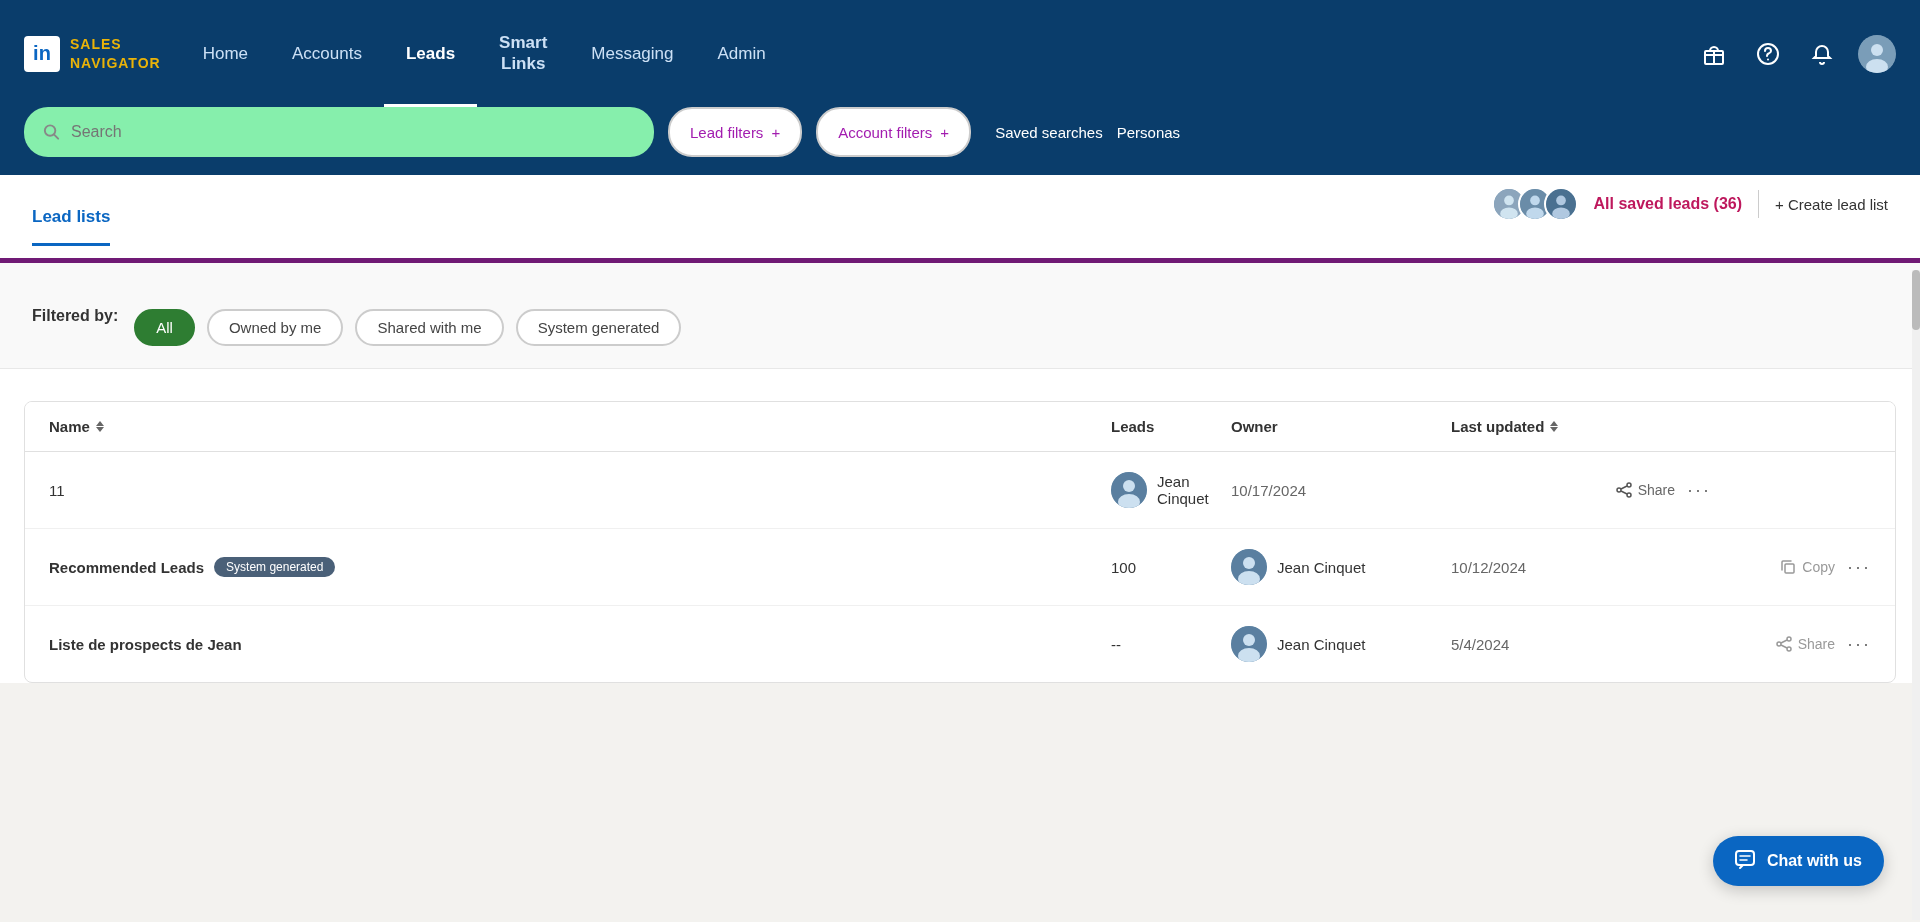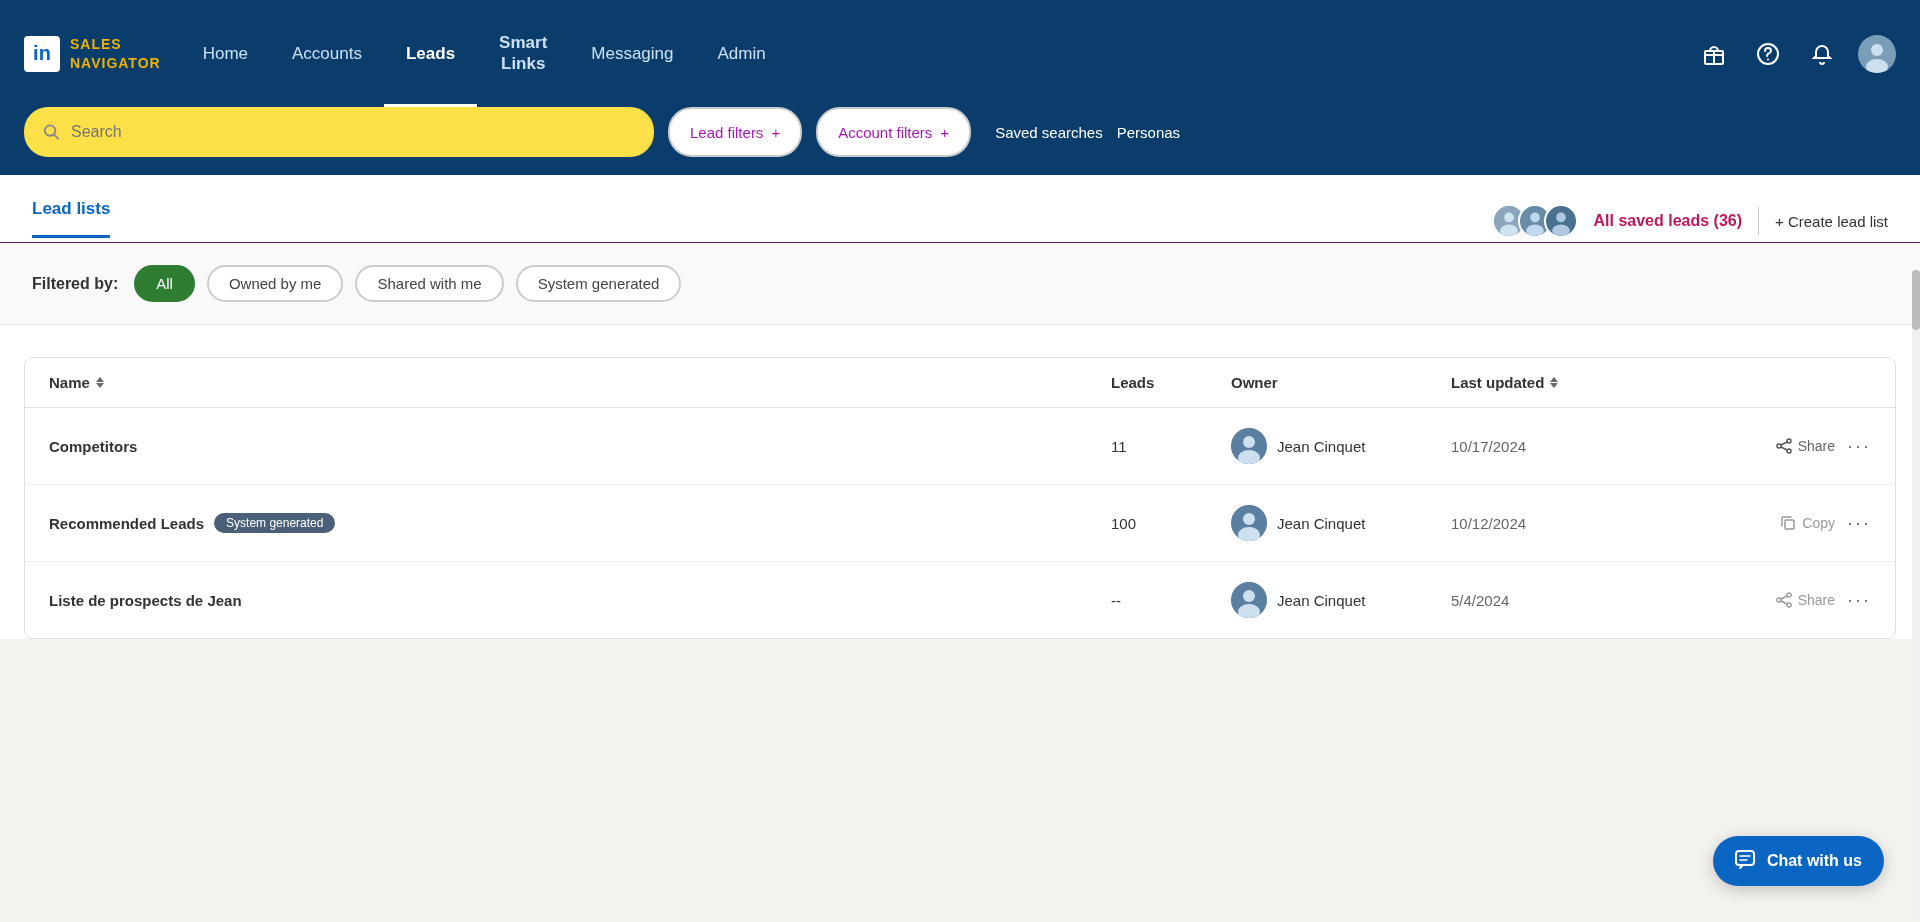--- a/index.html
+++ b/index.html
@@ -110,21 +110,21 @@
 
     
     .search-bar-area {
       background: #0a3d6b;
       padding: 0 24px 18px 24px;
       display: flex;
       align-items: center;
       gap: 14px;
     }
     .search-box {
-      background: #fde047;
+      background: #86efac;
       border-radius: 24px;
       display: flex;
       align-items: center;
       padding: 0 18px;
       height: 50px;
       width: 630px;
       gap: 10px;
       flex-shrink: 0;
     }
     .search-box input {
@@ -169,23 +169,23 @@
     
     .main-content {
       background: white;
       margin: 0;
       padding: 0;
     }
 
     
     .lead-lists-header {
       display: flex;
-      align-items: flex-end;
-      padding: 4px 32px;
-      border-bottom: 1px solid #701a75;
+      align-items: flex-start;
+      padding: 12px 32px;
+      border-bottom: 5px solid #701a75;
       background: white;
     }
     .lead-lists-tab {
       font-size: 17px;
       font-weight: 600;
       color: #0a66c2;
       padding: 20px 0 16px 0;
       border-bottom: 3px solid #0a66c2;
       cursor: pointer;
     }
@@ -248,20 +248,21 @@
       color: #333;
       margin-right: 4px;
     }
     .pill {
       border-radius: 20px;
       padding: 8px 20px;
       font-size: 15px;
       font-weight: 500;
       cursor: pointer;
       border: 2px solid transparent;
+      margin-top: 24px;
     }
     .pill-active {
       background: #2e7d32;
       color: white;
       border-color: #2e7d32;
     }
     .pill-inactive {
       background: white;
       color: #444;
       border: 2px solid #ccc;
@@ -562,23 +563,20 @@
         <span>Last updated</span>
         <span class="sort-icon">
           <span class="sort-up"></span>
           <span class="sort-down"></span>
         </span>
       </div>
       <div class="th"></div>
     </div>
 
     <div class="table-row">
-      <div class="row-name">
-        <span>Competitors</span>
-      </div>
       <div class="row-leads">11</div>
       <div class="row-owner">
         <div class="owner-avatar">
           <svg width="36" height="36" viewBox="0 0 36 36">
             <circle cx="18" cy="18" r="18" fill="#5a7fa0"></circle>
             <circle cx="18" cy="14" r="6" fill="#cce0f0"></circle>
             <ellipse cx="18" cy="30" rx="11" ry="8" fill="#cce0f0"></ellipse>
           </svg>
         </div>
         <span>Jean Cinquet</span>

